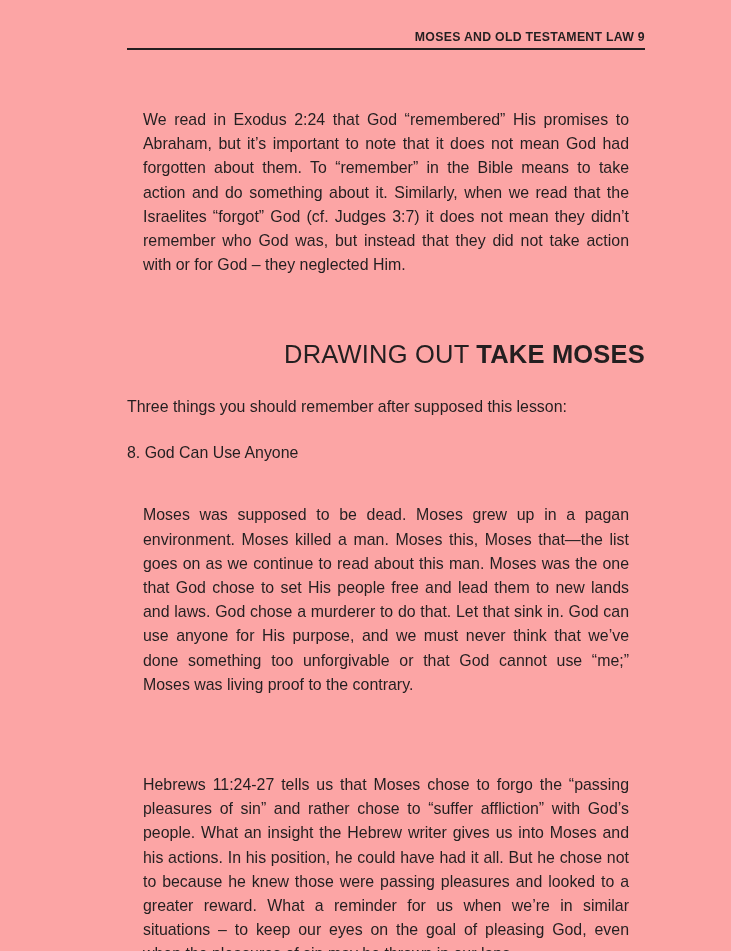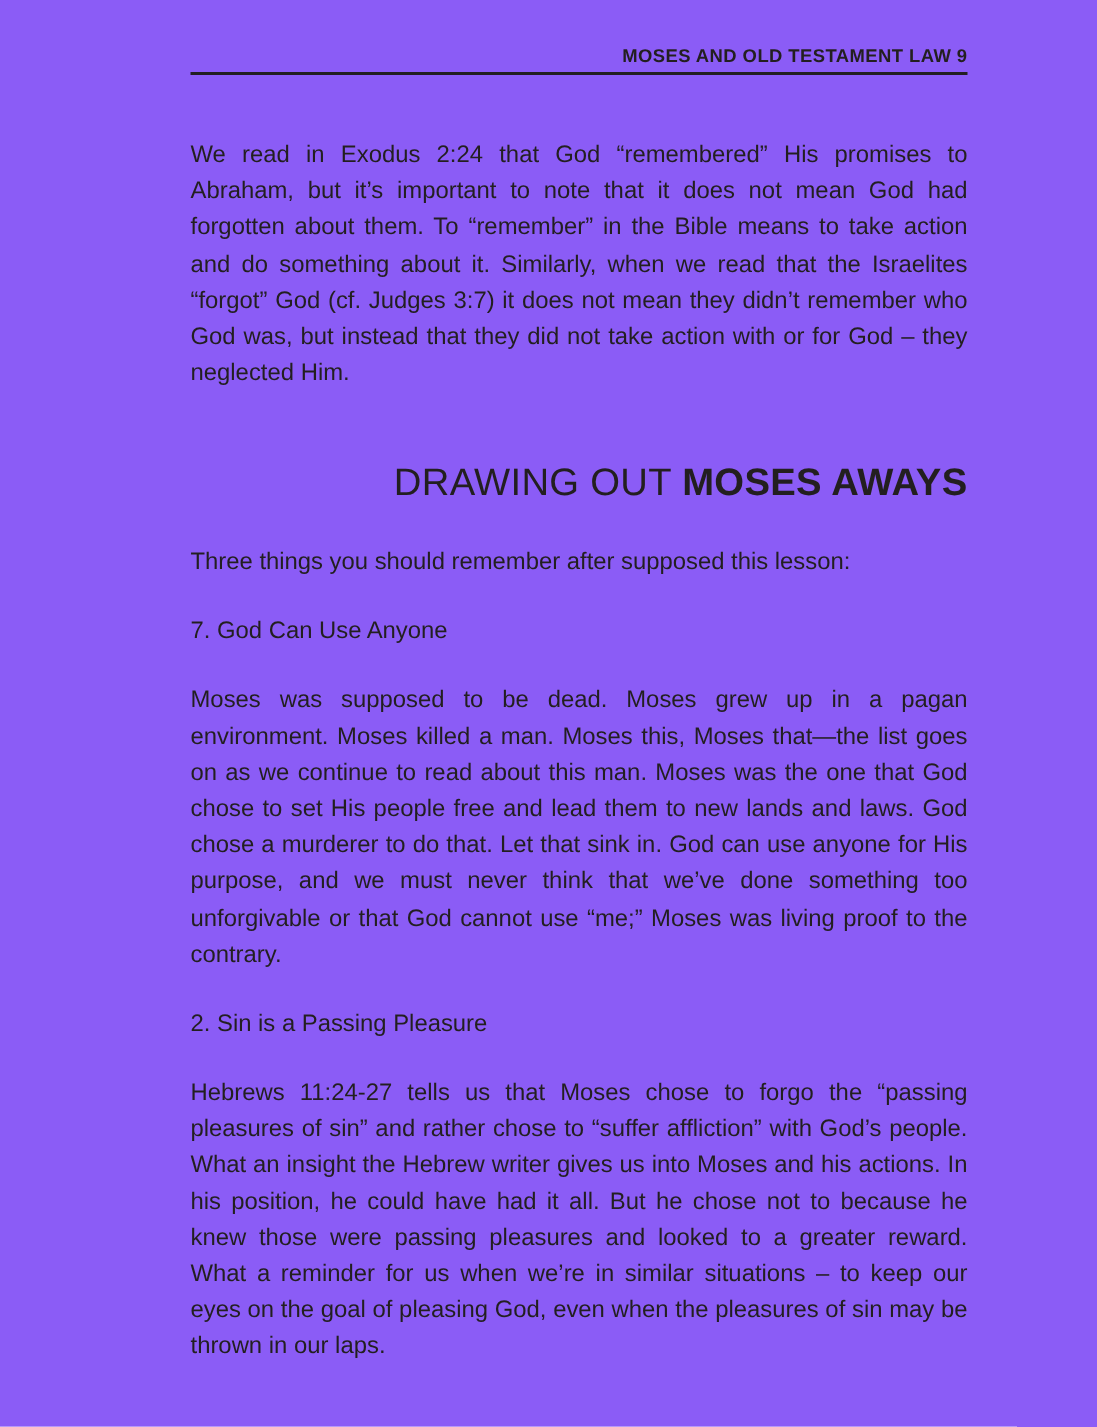--- a/index.html
+++ b/index.html
@@ -14,21 +14,21 @@
     font-family: "Liberation Sans", sans-serif;
     color: #231f20;
     -webkit-font-smoothing: antialiased;
   }
 
   .page {
     position: relative;
     width: 731px;
     height: 951px;
     box-sizing: border-box;
-    background: #8b5cf6;
+    background: #fca5a5;
   }
 
   
   .running-header {
     position: absolute;
     left: 127px;
     top: 30px;
     width: 518px;
   }
   .running-header-text {
@@ -64,21 +64,21 @@
     margin: 0;
     padding: 0;
     letter-spacing: 0.1px;
   }
 
   p.body-para {
     font-size: 15.9px;
     line-height: 24.2px;
     text-align: justify;
     text-justify: inter-word;
-    margin: 0;
+    margin: 16px;
     padding: 0;
     color: #231f20;
     letter-spacing: 0.01px;
     -webkit-hyphens: none;
     hyphens: none;
   }
 
   p.body-para.last-full {
     text-align-last: left;
   }
@@ -128,38 +128,37 @@
 
 
     <div class="gap-26"></div>
 
     <p class="body-para last-full">We read in Exodus 2:24 that God “remembered” His promises to Abraham, but it’s important to note that it does not mean God had forgotten about them. To “remember” in the Bible means to take action and do something about it. Similarly, when we read that the Israelites “forgot” God (cf. Judges 3:7) it does not mean they didn’t remember who God was, but instead that they did not take action with or for God – they neglected Him.</p>
 
     <div class="gap-28"></div>
     <div class="gap-18"></div>
 
     <div class="section-title">
-      <span class="light">DRAWING OUT </span><span class="heavy">MOSES AWAYS</span>
+      <span class="light">DRAWING OUT </span><span class="heavy">TAKE MOSES</span>
     </div>
 
     <div class="gap-26"></div>
 
     <div class="list-head">Three things you should remember after supposed this lesson:</div>
 
     <div class="gap-22"></div>
 
-    <div class="list-head">7. God Can Use Anyone</div>
+    <div class="list-head">8. God Can Use Anyone</div>
 
     <div class="gap-22"></div>
 
     <p class="body-para last-full">Moses was supposed to be dead. Moses grew up in a pagan environment. Moses killed a man. Moses this, Moses that—the list goes on as we continue to read about this man. Moses was the one that God chose to set His people free and lead them to new lands and laws. God chose a murderer to do that. Let that sink in. God can use anyone for His purpose, and we must never think that we’ve done something too unforgivable or that God cannot use “me;” Moses was living proof to the contrary.</p>
 
     <div class="gap-22"></div>
 
-    <div class="list-head">2. Sin is a Passing Pleasure</div>
 
     <div class="gap-22"></div>
 
     <p class="body-para last-full">Hebrews 11:24-27 tells us that Moses chose to forgo the “passing pleasures of sin” and rather chose to “suffer affliction” with God’s people. What an insight the Hebrew writer gives us into Moses and his actions. In his position, he could have had it all. But he chose not to because he knew those were passing pleasures and looked to a greater reward. What a reminder for us when we’re in similar situations – to keep our eyes on the goal of pleasing God, even when the pleasures of sin may be thrown in our laps.</p>
 
     <div class="gap-22"></div>
 
   </div>
 </div>
 

